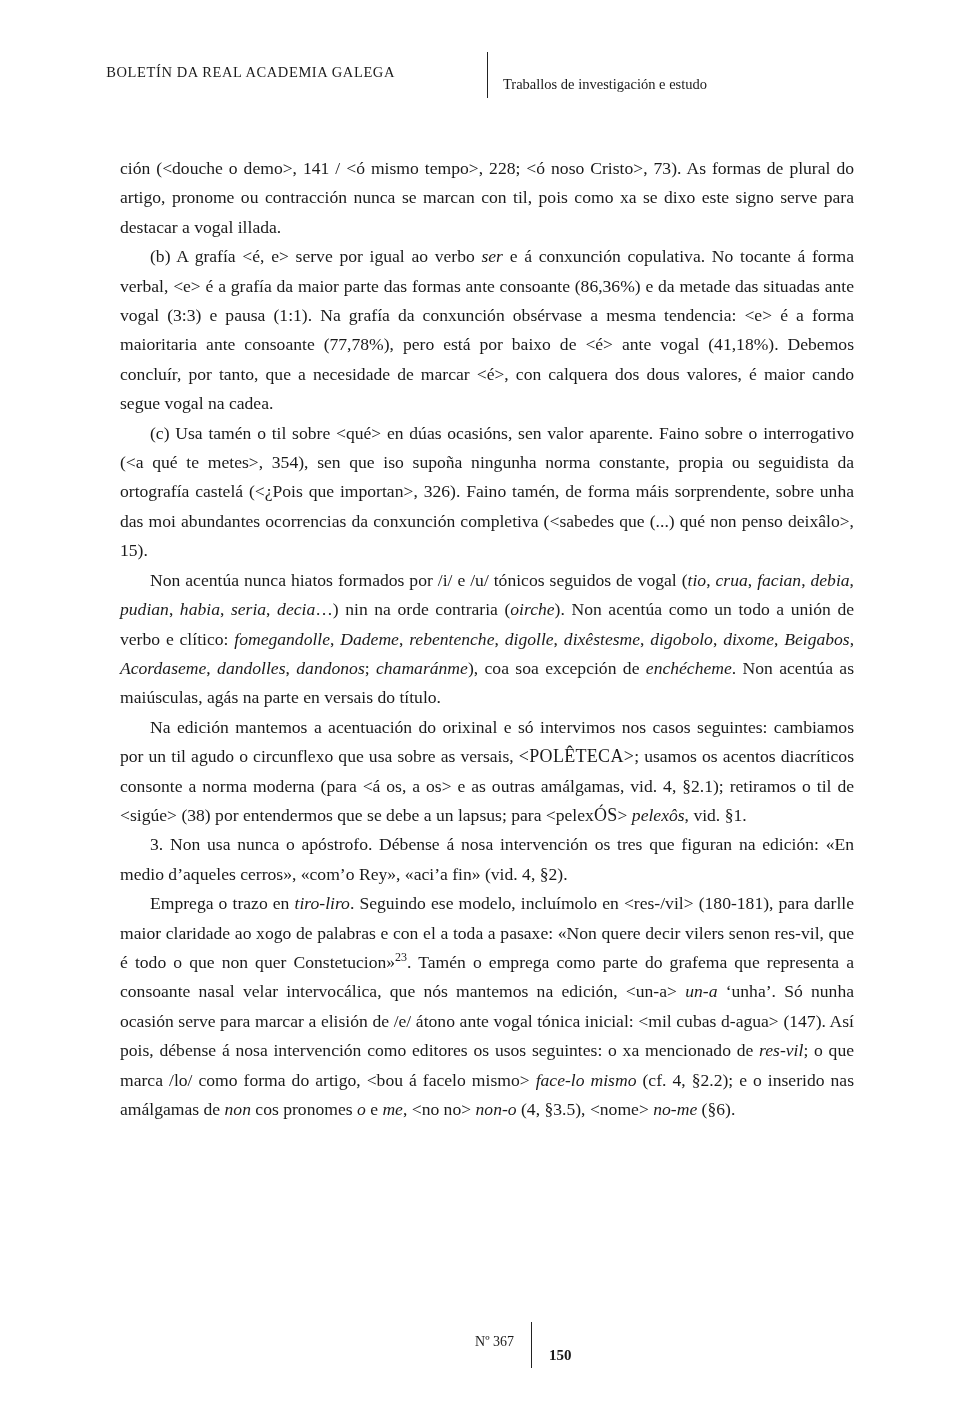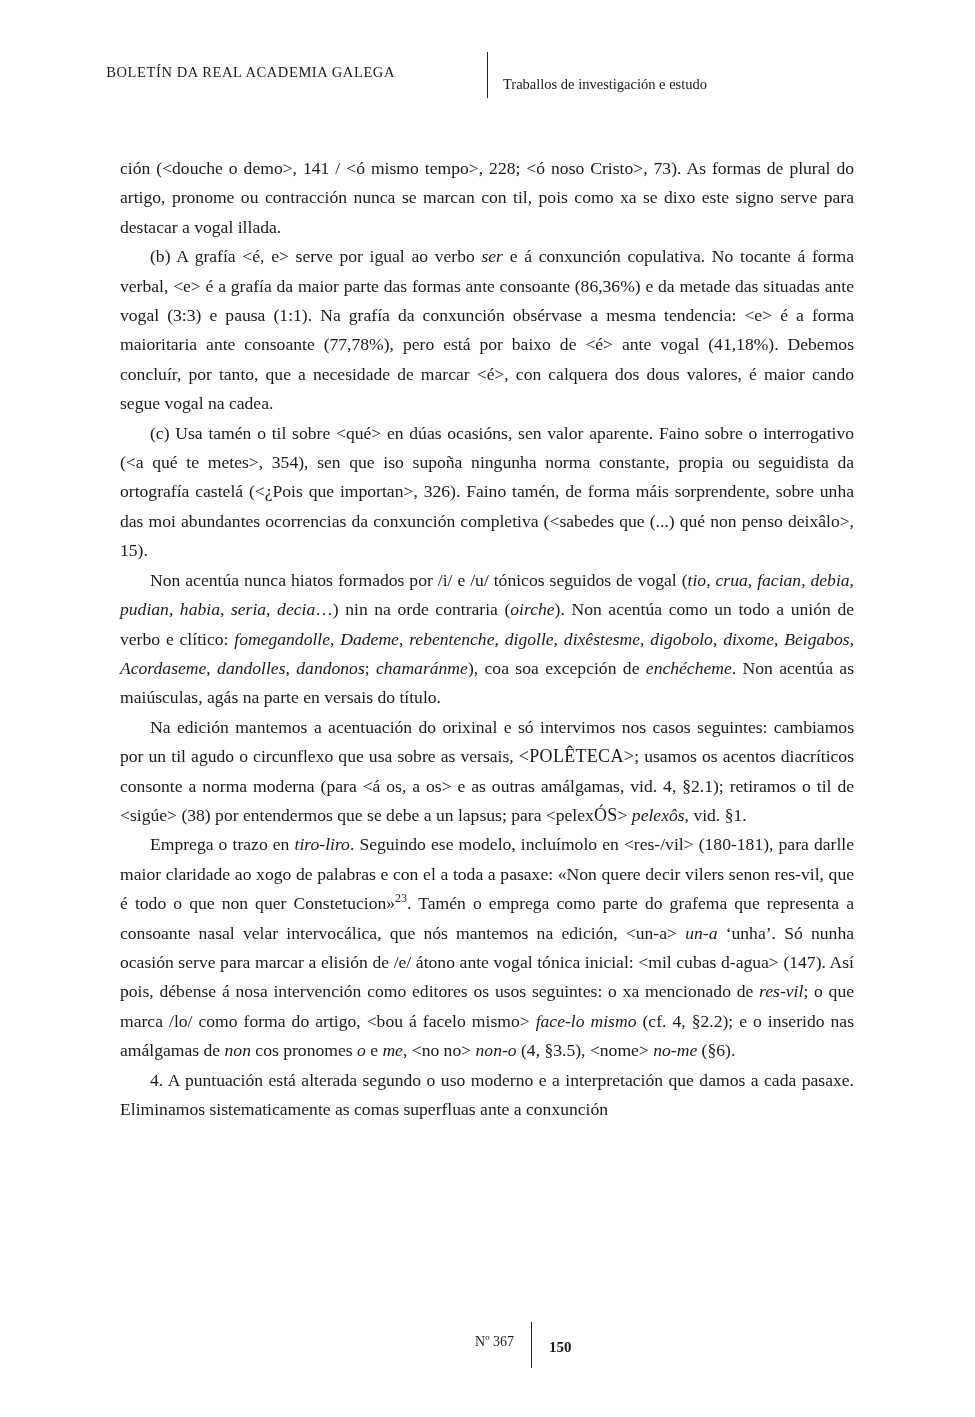--- a/index.html
+++ b/index.html
@@ -33,39 +33,39 @@
   .footer {
     position: absolute; top: 1322px; left: 0; width: 975px; height: 46px; margin-left: 44px;
   }
   .ft-left {
     position: absolute; right: 505px; top: 12px; font-size: 14px; white-space: nowrap;
   }
   .ft-rule {
     position: absolute; left: 487px; top: 0; width: 1px; height: 46px; background: #222;
   }
   .ft-right {
-    position: absolute; left: 505px; top: 17px; font-size: 15px; font-weight: bold; white-space: nowrap;
+    position: absolute; left: 505px; top: 25px; font-size: 15px; font-weight: bold; white-space: nowrap;
   }
 </style>
 </head>
 <body>
 
 <div class="running-head">
   <span class="rh-left">BOLETÍN DA REAL ACADEMIA GALEGA</span>
   <span class="rh-rule"></span>
   <span class="rh-right">Traballos de investigación e estudo</span>
 </div>
 
 <div class="body-text" id="body-text">
     <p class=""><span>ción (&lt;douche o demo&gt;, 141 / &lt;ó mismo tempo&gt;, 228; &lt;ó noso Cristo&gt;, 73). As for­mas de plural do artigo, pronome ou contracción nunca se marcan con til, pois como xa se dixo este signo serve para destacar a vogal illada.</span></p>
     <p class="indent"><span>(b) A grafía &lt;é, e&gt; serve por igual ao verbo </span><em>ser</em><span> e á conxunción copulativa. No tocan­te á forma verbal, &lt;e&gt; é a grafía da maior parte das formas ante consoante (86,36%) e da metade das situadas ante vogal (3:3) e pausa (1:1). Na grafía da conxunción obsér­vase a mesma tendencia: &lt;e&gt; é a forma maioritaria ante consoante (77,78%), pero está por baixo de &lt;é&gt; ante vogal (41,18%). Debemos concluír, por tanto, que a necesidade de marcar &lt;é&gt;, con calquera dos dous valores, é maior cando segue vogal na cadea.</span></p>
     <p class="indent"><span>(c) Usa tamén o til sobre &lt;qué&gt; en dúas ocasións, sen valor aparente. Faino sobre o interrogativo (&lt;a qué te metes&gt;, 354), sen que iso supoña ningunha norma constante, propia ou seguidista da ortografía castelá (&lt;¿Pois que importan&gt;, 326). Faino tamén, de forma máis sorprendente, sobre unha das moi abundantes ocorrencias da conxunción completiva (&lt;sabedes que (...) qué non penso deixâlo&gt;, 15).</span></p>
     <p class="indent"><span>Non acentúa nunca hiatos formados por /i/ e /u/ tónicos seguidos de vogal (</span><em>tio</em><span>, </span><em>crua</em><span>, </span><em>facian</em><span>, </span><em>debia</em><span>, </span><em>pudian</em><span>, </span><em>habia</em><span>, </span><em>seria</em><span>, </span><em>decia</em><span>…) nin na orde contraria (</span><em>oirche</em><span>). Non acentúa como un todo a unión de verbo e clítico: </span><em>fomegandolle</em><span>, </span><em>Dademe</em><span>, </span><em>rebentenche</em><span>, </span><em>digolle</em><span>, </span><em>dixêstesme</em><span>, </span><em>digobolo</em><span>, </span><em>dixome</em><span>, </span><em>Beigabos</em><span>, </span><em>Acordaseme</em><span>, </span><em>dandolles</em><span>, </span><em>dandonos</em><span>; </span><em>chamaránme</em><span>), coa soa excepción de </span><em>enchécheme</em><span>. Non acentúa as maiúsculas, agás na parte en versais do título.</span></p>
     <p class="indent"><span>Na edición mantemos a acentuación do orixinal e só intervimos nos casos seguintes: cambiamos por un til agudo o circunflexo que usa sobre as versais, </span><span class="sc">&lt;POLÊTECA&gt;</span><span>; usamos os acentos diacríticos consonte a norma moderna (para &lt;á os, a os&gt; e as outras amálga­mas, vid. 4, §2.1); retiramos o til de &lt;sigúe&gt; (38) por entendermos que se debe a un lap­sus; para &lt;pelex</span><span class="sc">ÓS</span><span>&gt; </span><em>pelexôs</em><span>, vid. §1.</span></p>
+    <p class="indent"><span>3. Non usa nunca o apóstrofo. Débense á nosa intervención os tres que figuran na edición: «En medio d’aqueles cerros», «com’o Rey», «aci’a fin» (vid. 4, §2).</span></p>
     <p class="indent"><span>Emprega o trazo en </span><em>tiro-liro</em><span>. Seguindo ese modelo, incluímolo en &lt;res-/vil&gt; (180-181), para darlle maior claridade ao xogo de palabras e con el a toda a pasaxe: «Non quere decir vilers senon res-vil, que é todo o que non quer Constetucion»</span><sup>23</sup><span>. Tamén o emprega como parte do grafema que representa a consoante nasal velar intervocálica, que nós mantemos na edición, &lt;un-a&gt; </span><em>un-a</em><span> ‘unha’. Só nunha ocasión serve para marcar a elisión de /e/ átono ante vogal tónica inicial: &lt;mil cubas d-agua&gt; (147). Así pois, débense á nosa intervención como editores os usos seguintes: o xa mencionado de </span><em>res-vil</em><span>; o que marca /lo/ como forma do artigo, &lt;bou á facelo mismo&gt; </span><em>face-lo mismo</em><span> (cf. 4, §2.2); e o inserido nas amálgamas de </span><em>non</em><span> cos pronomes </span><em>o</em><span> e </span><em>me</em><span>, &lt;no no&gt; </span><em>non-o</em><span> (4, §3.5), &lt;nome&gt; </span><em>no-me</em><span> (§6).</span></p>
-    <p class="indent"><span>4. A puntuación está alterada segundo o uso moderno e a interpretación que damos a cada pasaxe. Eliminamos sistematicamente as comas superfluas ante a conxunción</span></p>
   </div>
 
 <div class="footer">
   <span class="ft-left">Nº 367</span>
   <span class="ft-rule"></span>
   <span class="ft-right">150</span>
 </div>
 
 </body></html>

